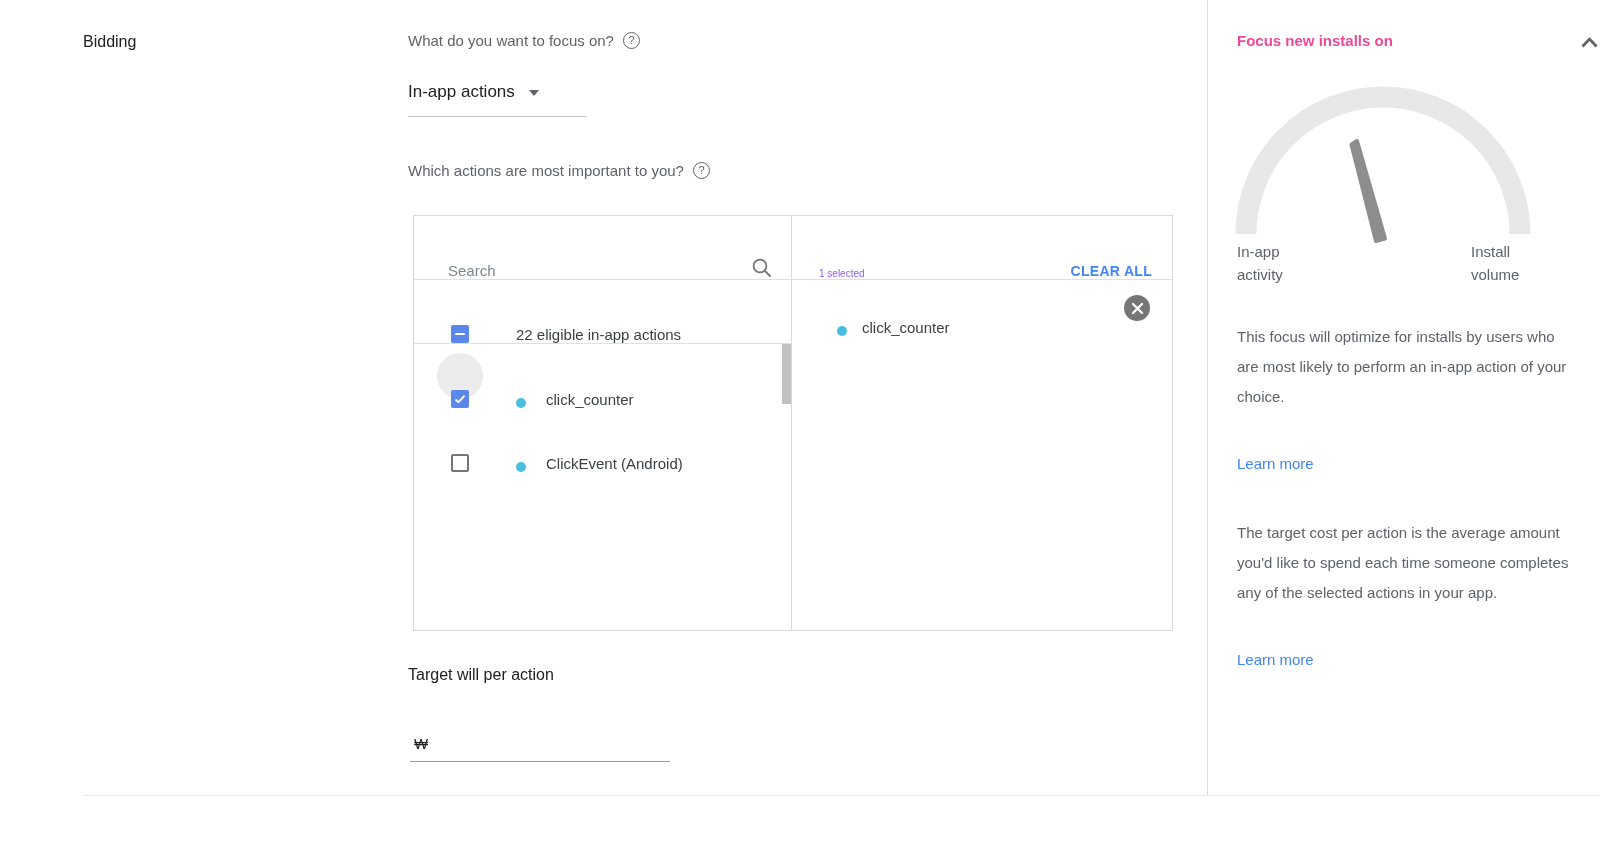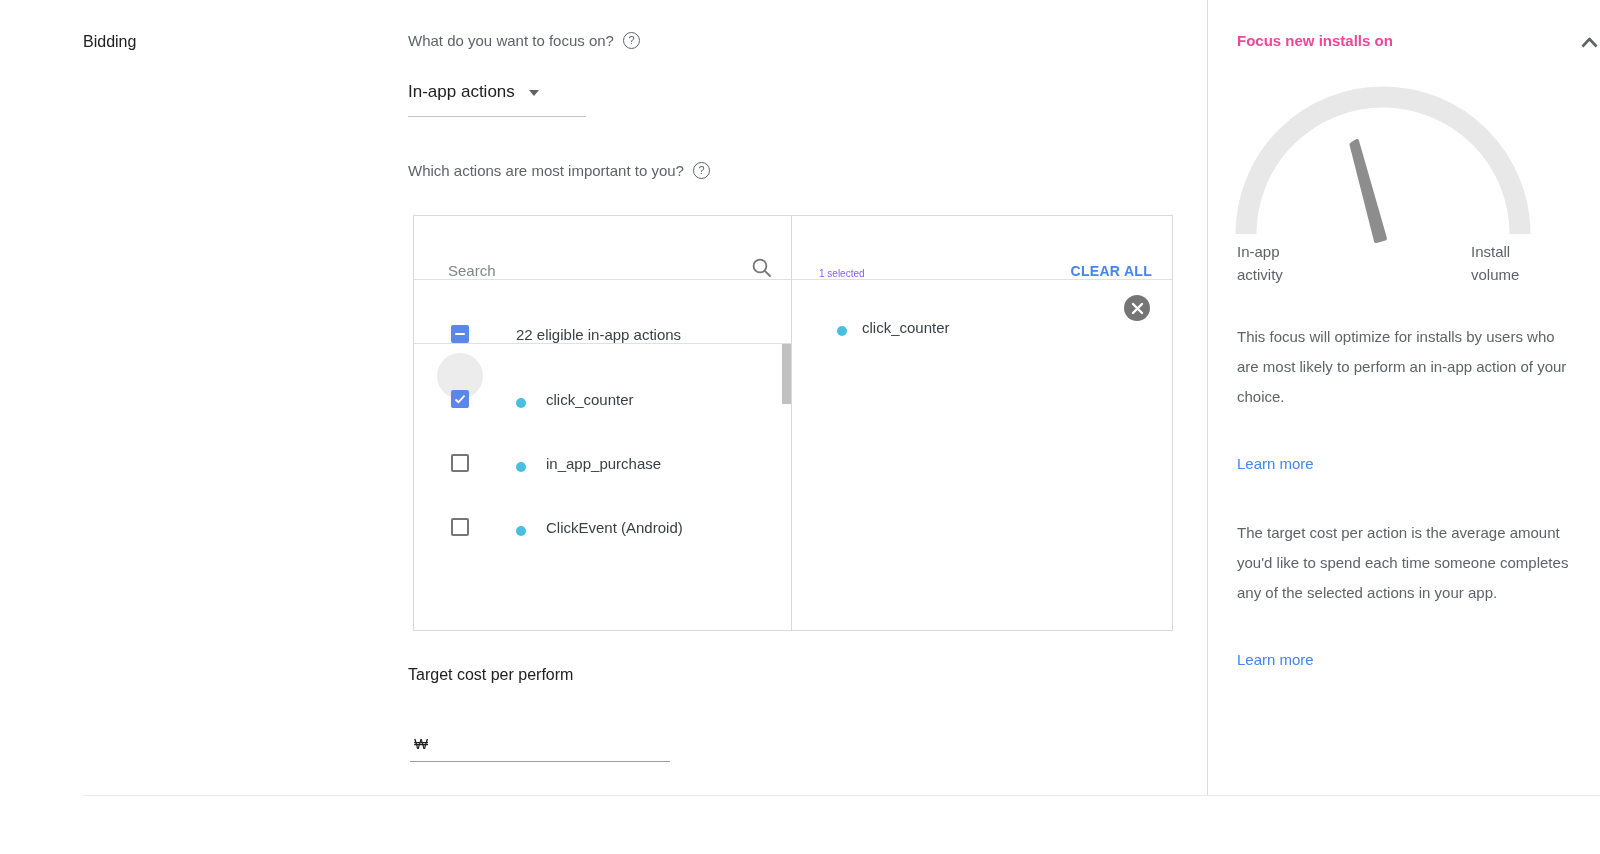--- a/index.html
+++ b/index.html
@@ -144,25 +144,20 @@
       <span class="cb filled" style="position:relative;">
         <svg width="14" height="14" viewBox="0 0 18 18">
           <path d="M3.2 9.6 L7 13.2 L14.8 4.8" fill="none" stroke="#ffffff" stroke-width="2.4"></path>
         </svg>
       </span>
       <span class="dot"></span>
       <span class="item-label">click_counter</span>
     </div>
 
 
-    <div class="p-row item-row">
-      <span class="cb unchecked"></span>
-      <span class="dot"></span>
-      <span class="item-label">in_app_purchase</span>
-    </div>
 
 
     <div class="p-row item-row">
       <span class="cb unchecked"></span>
       <span class="dot"></span>
       <span class="item-label">ClickEvent (Android)</span>
     </div>
 
     <div class="scroll-thumb"></div>
   </div>
@@ -179,21 +174,21 @@
       <button class="remove-btn">
         <svg width="13" height="13" viewBox="0 0 13 13">
           <line x1="2" y1="2" x2="11" y2="11" stroke="#ffffff" stroke-width="2.4" stroke-linecap="round"></line>
           <line x1="11" y1="2" x2="2" y2="11" stroke="#ffffff" stroke-width="2.4" stroke-linecap="round"></line>
         </svg>
       </button>
     </div>
   </div>
 </div>
 
-<div class="abs target-label">Target cost per perform</div>
+<div class="abs target-label">Target will per action</div>
 <div class="abs currency-field">
   <span class="currency-symbol">₩</span>
   <input class="currency-input" type="text" value="" style="">
 </div>
 
 <div class="abs v-divider"></div>
 <div class="abs bottom-divider"></div>
 
 <div class="abs rail-title">Focus new installs on</div>
 <button class="abs collapse-btn">

